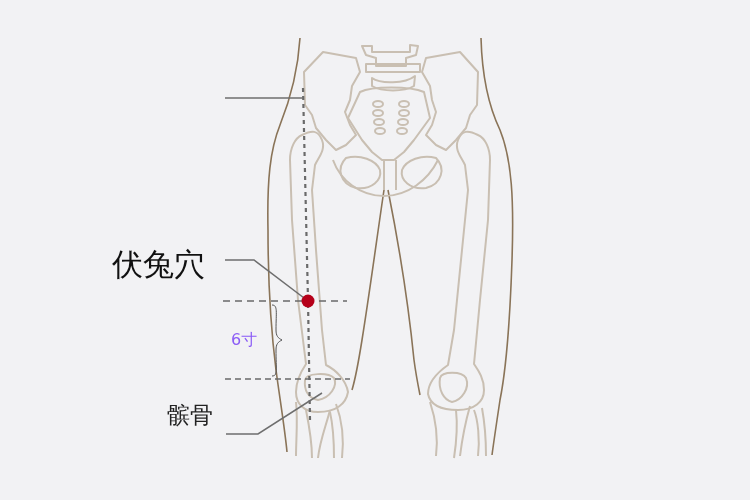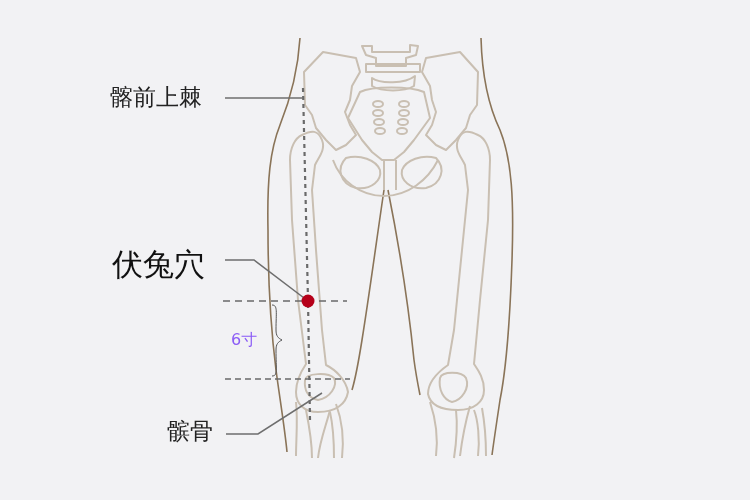--- a/index.html
+++ b/index.html
@@ -12,21 +12,21 @@
   #stage { position: absolute; left: 0; top: 0; width: 750px; height: 500px; }
   .label {
     position: absolute;
     color: #222;
     white-space: nowrap;
     line-height: 1;
   }
   .lbl-asis { left: 110px; top: 86px; font-size: 23px; }
   .lbl-acu { left: 112px; top: 249px; font-size: 31px; color: #111; }
   .lbl-dist { left: 231px; top: 332px; font-size: 16px; color: #8b5cf6; }
-  .lbl-patella { left: 167px; top: 420px; font-size: 23px; text-align: center; }
+  .lbl-patella { left: 167px; top: 404px; font-size: 23px; text-align: center; }
 </style>
 </head>
 <body>
 
 <div id="stage">
   <svg width="750" height="500" viewBox="0 0 750 500">
 
     <g fill="none" stroke="#8a7458" stroke-width="1.6">
       <path d="M300 38 C298 70 290 100 280 125 C270 150 267 180 268 230 C268 290 271 330 276 370 C280 400 285 430 287 452"></path>
       <path d="M481 38 C482 75 488 105 500 130 C512 160 514 200 512 260 C510 320 506 370 500 400 C497 420 494 440 492 455"></path>
@@ -84,17 +84,16 @@
       <path d="M225 98 L303 98"></path>
       <path d="M225 260 L254 260 L308 301"></path>
       <path d="M226 434 L258 434 L322 393"></path>
     </g>
 
     <path d="M272 305 C278 305 276 312 276 330 C276 336 278 338 282 340 C278 342 276 344 276 350 C276 370 278 376 272 376" fill="none" stroke="#555" stroke-width="1"></path>
 
     <circle cx="308" cy="301" r="6.5" fill="#b5001a"></circle>
   </svg>
 
-  <div class="label lbl-asis">髂前上棘</div>
   <div class="label lbl-acu">伏兔穴</div>
   <div class="label lbl-dist">6寸</div>
   <div class="label lbl-patella">髌骨</div>
 </div>
 
 </body></html>

